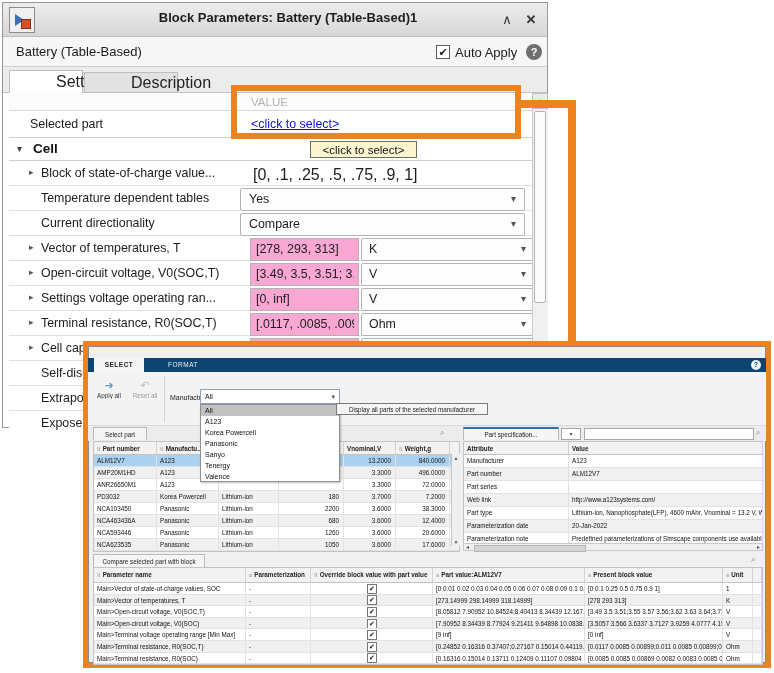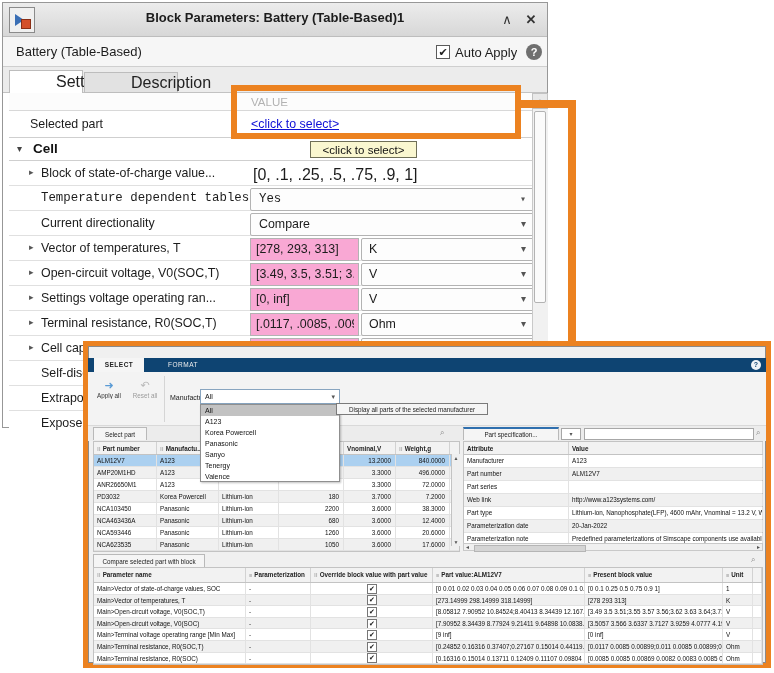--- a/index.html
+++ b/index.html
@@ -6,21 +6,21 @@
   #stage{position:relative;width:774px;height:673px;background:#fff;overflow:hidden;}
   .r{position:absolute;box-sizing:border-box;}
   .nosel{white-space:nowrap;overflow:hidden;}
 
   
   #dlg{left:2px;top:2px;width:546px;height:426px;background:#fff;border:1px solid #979797;}
   .dlg-title{left:0;top:0;width:100%;height:34px;background:linear-gradient(#ececec,#d7d7d7);border-bottom:1px solid #bdbdbd;}
   .sim-icon{left:6px;top:4px;width:26px;height:26px;background:#f0f0f0;border:1px solid #8b8b8b;}
   .sim-icon .tri{position:absolute;left:5px;top:6px;width:0;height:0;border-left:9px solid #3a6fb5;border-top:6px solid transparent;border-bottom:6px solid transparent;}
   .sim-icon .sq{position:absolute;right:3px;bottom:3px;width:8px;height:8px;background:#d4502a;border:1px solid #8a2f16;}
-  .dlg-title-text{left:0;top:7px;width:100%;text-align:center;font-size:13px;font-weight:bold;color:#1c1c1c;}
+  .dlg-title-text{left:13px;top:7px;width:100%;text-align:center;font-size:13px;font-weight:bold;color:#1c1c1c;}
   .win-btn{top:7px;width:20px;height:20px;text-align:center;font-size:13px;color:#333;line-height:20px;cursor:default;}
   .dlg-sub{left:0;top:34px;width:100%;height:30px;background:#f6f6f6;border-bottom:1px solid #cfcfcf;}
   .dlg-sub-label{left:13px;top:7px;font-size:13px;color:#1c1c1c;}
   .chk{width:14px;height:14px;background:#fff;border:1px solid #5a5a5a;text-align:center;line-height:13px;font-size:11px;color:#222;}
   .auto-apply-lab{left:452px;top:8px;font-size:13px;color:#1c1c1c;}
   .help-circle{left:523px;top:7px;width:16px;height:16px;border-radius:50%;background:#6f6f6f;color:#fff;font-size:11px;font-weight:bold;text-align:center;line-height:16px;}
   .dlg-tabs{left:0;top:64px;width:100%;height:26px;background:#ececec;border-bottom:1px solid #c2c2c2;}
   .tab{top:3px;height:24px;font-size:16px;color:#222;text-align:center;line-height:22px;border:1px solid #bdbdbd;padding-left:46px;}
   .tab.active{background:#fff;border-bottom:1px solid #fff;}
   .tab.idle{background:#e2e2e2;top:5px;height:21px;line-height:19px;}
@@ -32,21 +32,21 @@
   .prow{left:6px;width:523px;height:25px;border-bottom:1px solid #e0e0e0;background:#fff;}
   .prow .nm{position:absolute;left:32px;top:5px;font-size:12.4px;color:#1c1c1c;white-space:nowrap;}
   .prow .arrow{position:absolute;left:20px;top:6px;font-size:9px;color:#555;}
   .sel-row{left:6px;top:108px;width:523px;height:26px;background:#fff;}
   .sel-row .nm{position:absolute;left:21px;top:6px;font-size:12.4px;color:#1c1c1c;}
   .link{position:absolute;left:242px;top:6px;font-size:12.4px;color:#0f0fd6;text-decoration:underline;cursor:pointer;}
   .sect-row{left:6px;top:134px;width:523px;height:24px;background:#fff;border-top:1px solid #cfcfcf;border-bottom:1px solid #cfcfcf;}
   .sect-row .car{position:absolute;left:8px;top:5px;font-size:10px;color:#444;}
   .sect-row .nm{position:absolute;left:24px;top:3px;font-size:13.5px;font-weight:bold;color:#111;}
   .val-text{position:absolute;left:244px;top:5px;font-size:16px;color:#1c1c1c;white-space:nowrap;}
-  .combo-full{position:absolute;left:241px;top:2px;width:283px;height:21px;background:#fdfdfd;border:1px solid #b3b3b3;border-radius:2px;}
+  .combo-full{position:absolute;left:231px;top:2px;width:283px;height:21px;background:#fdfdfd;border:1px solid #b3b3b3;border-radius:2px;}
   .combo-full .cv{position:absolute;left:8px;top:3px;font-size:12.4px;color:#1c1c1c;}
   .caret{position:absolute;right:8px;top:4px;font-size:10px;color:#555;}
   .inp{position:absolute;left:241px;top:2px;width:107px;height:21px;background:#f9a8d4;border:1px solid #b3b3b3;}
   .inp .cv{position:absolute;left:5px;top:3px;font-size:12.4px;color:#1c1c1c;white-space:nowrap;overflow:hidden;width:98px;}
   .unit{position:absolute;left:352px;top:2px;width:172px;height:21px;background:#fdfdfd;border:1px solid #b3b3b3;border-radius:2px;}
   .unit .cv{position:absolute;left:7px;top:3px;font-size:12.4px;color:#1c1c1c;}
   .vscroll{left:529px;top:90px;width:16px;height:336px;background:#f1f1f1;border-left:1px solid #c9c9c9;}
   .vs-up{left:529px;top:90px;width:16px;height:16px;background:#e9e9e9;border:1px solid #c2c2c2;text-align:center;font-size:8px;color:#555;line-height:15px;}
   .vs-thumb{left:531px;top:108px;width:12px;height:192px;background:#fbfbfb;border:1px solid #b3b3b3;border-radius:2px;}
 
@@ -162,21 +162,21 @@
     <div class="r sect-row">
       <span class="car">▾</span>
       <span class="nm nosel">Cell</span>
     </div>
 
     <div class="r prow" style="top:158px;">
       <span class="arrow">▸</span>
       <span class="nm">Block of state-of-charge value...</span>
       <span class="val-text">[0, .1, .25, .5, .75, .9, 1]</span>
     </div>
-    <div class="r prow" style="top:183px;font-family:Liberation Mono, monospace;">
+    <div class="r prow" style="top:183px;">
       <span class="nm">Temperature dependent tables</span>
       <span class="combo-full">
         <span class="cv nosel">Yes</span>
         <span class="caret">▾</span>
       </span>
     </div>
     <div class="r prow" style="top:208px;">
       <span class="nm">Current directionality</span>
       <span class="combo-full">
         <span class="cv nosel">Compare</span>

